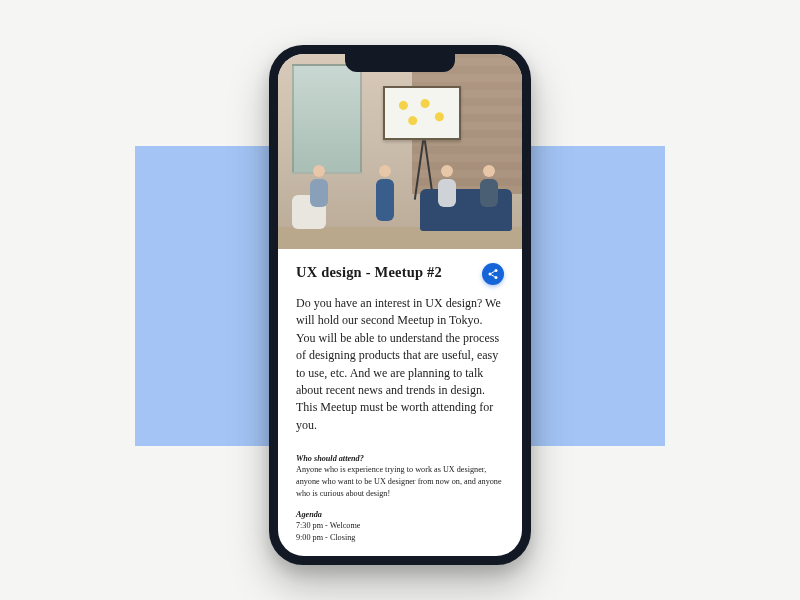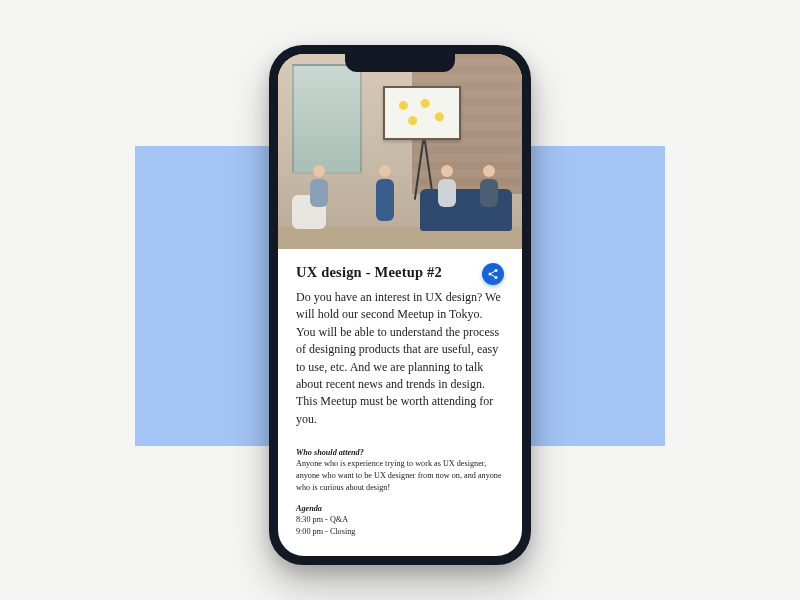--- a/index.html
+++ b/index.html
@@ -105,21 +105,21 @@
 
   .content {
     padding: 14px 18px 12px 18px;
     color: #1a1a1a;
   }
   .title-row {
     display: flex;
     align-items: flex-start;
     justify-content: space-between;
     gap: 24px;
-    margin-bottom: 4px;
+    margin-bottom: 10px;
   }
   .title {
     font-size: 14.5px;
     font-weight: 700;
     letter-spacing: .2px;
     line-height: 1.25;
   }
   .share-btn {
     flex: 0 0 auto;
     width: 22px; height: 22px;
@@ -201,18 +201,18 @@
         </div>
       </div>
 
       <div class="desc">Do you have an interest in UX design? We will hold our second Meetup in Tokyo. You will be able to understand the process of designing products that are useful, easy to use, etc. And we are planning to talk about recent news and trends in design.<br>This Meetup must be worth attending for you.</div>
 
       <div class="section-label">Who should attend?</div>
       <div class="section-body">Anyone who is experience trying to work as UX designer, anyone who want to be UX designer from now on, and anyone who is curious about design!</div>
 
       <div class="section-label">Agenda</div>
       <div class="agenda-list" id="agenda-list">
-          <div>8:30 pm - Q&amp;A</div>
+          <div>7:30 pm - Welcome</div>
           <div>9:00 pm - Closing</div>
         </div>
     </div>
   </div>
 </div>
 
 </body></html>

